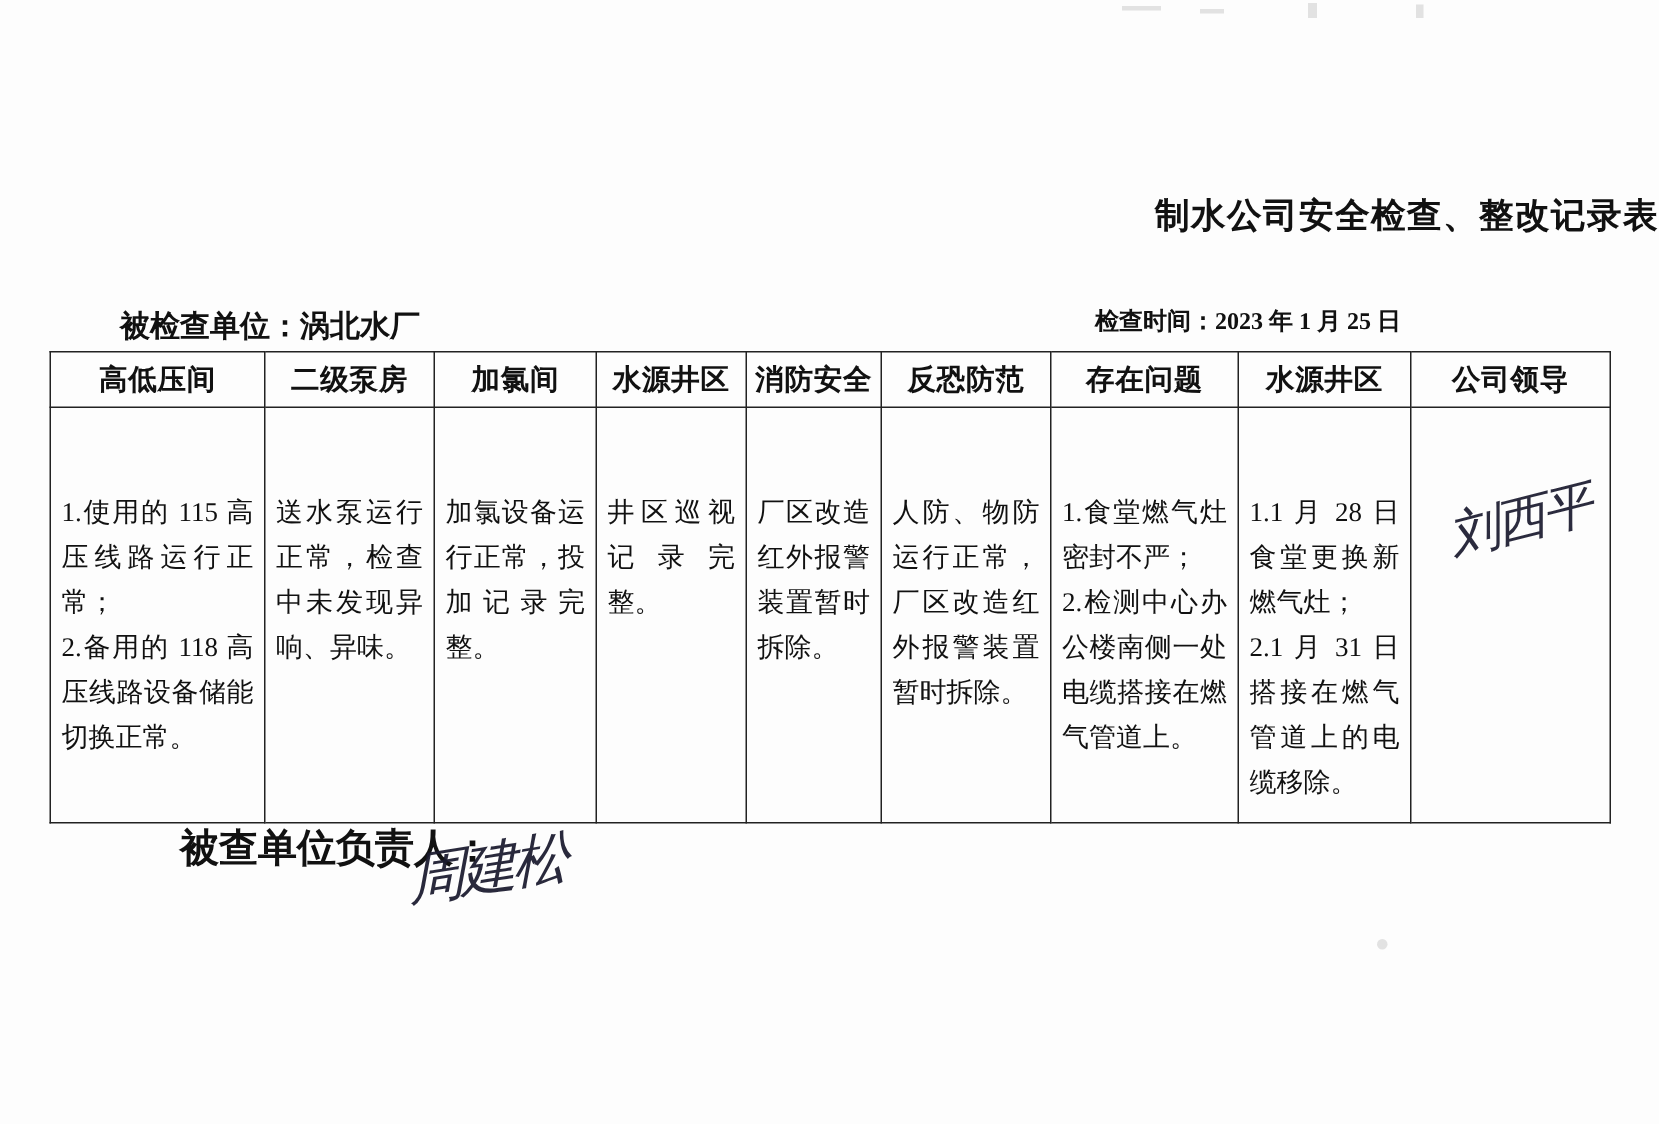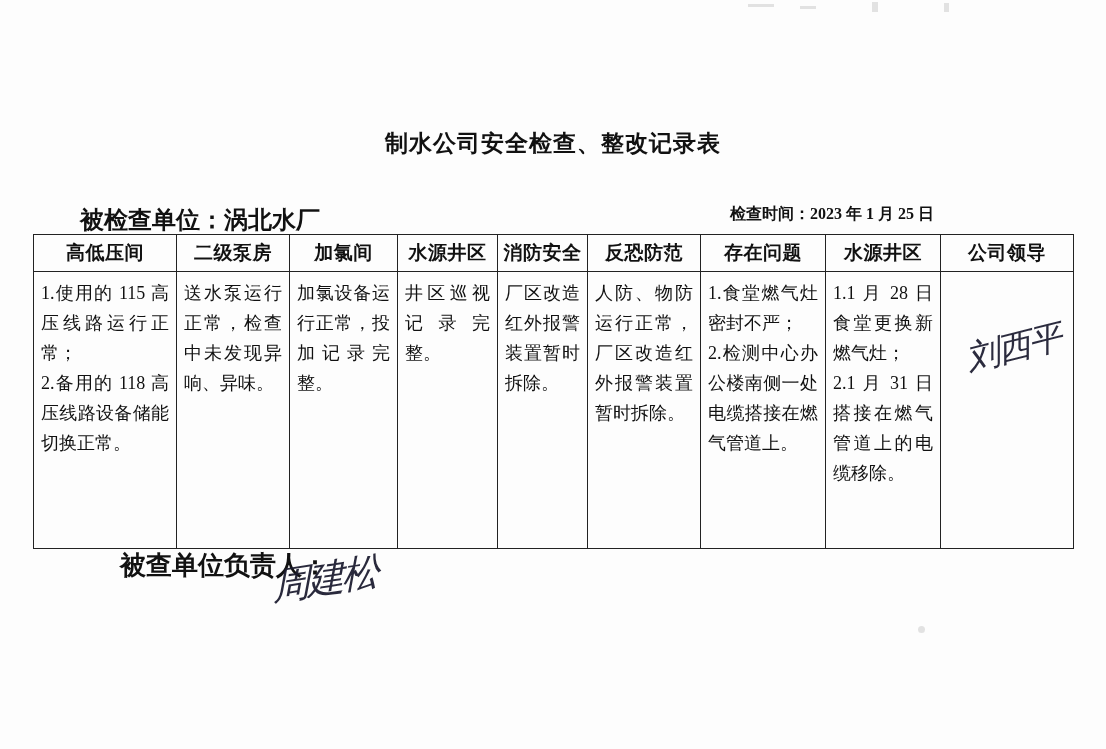--- a/index.html
+++ b/index.html
@@ -24,37 +24,37 @@
   .speck {
     position: absolute;
     background: #dddddd;
     opacity: .85;
   }
   .title {
     position: absolute;
     top: 128px;
     left: 0;
     width: 1106px;
-    text-align: center;
+    text-align: right;
     font-size: 23px;
     font-weight: bold;
     letter-spacing: 1px;
   }
   .meta-row {
     position: absolute;
     top: 204px;
     left: 0;
     width: 1106px;
     height: 28px;
   }
   .meta-left {
     position: absolute;
     left: 80px;
     top: 0;
-    font-size: 24px;
+    font-size: 20px;
     font-weight: bold;
     white-space: nowrap;
     text-align: center;
   }
   .meta-left .val {
     font-weight: bold;
   }
   .meta-right {
     position: absolute;
     left: 730px;
@@ -89,20 +89,21 @@
     font-size: 18px;
     line-height: 30px;
     padding: 6px 7px 0 7px;
     word-break: break-all;
     text-align: justify;
     text-justify: inter-ideograph;
   }
   td .cellbody {
     display: block;
     white-space: pre-wrap;
+    margin-top: 48px;
   }
   .sig-cell {
     position: relative;
   }
   .sig-script {
     position: absolute;
     left: 24px;
     top: 60px;
     font-family: "DejaVu Serif", serif;
     font-size: 34px;

